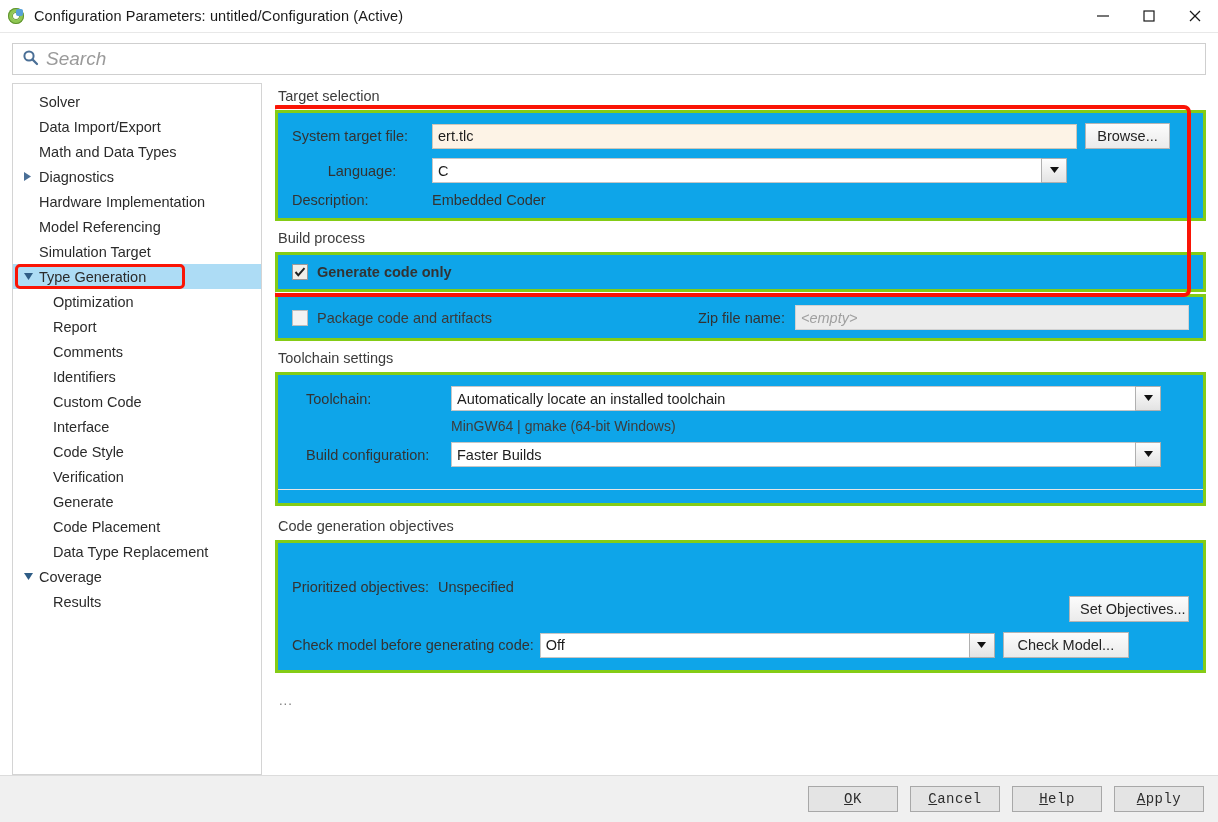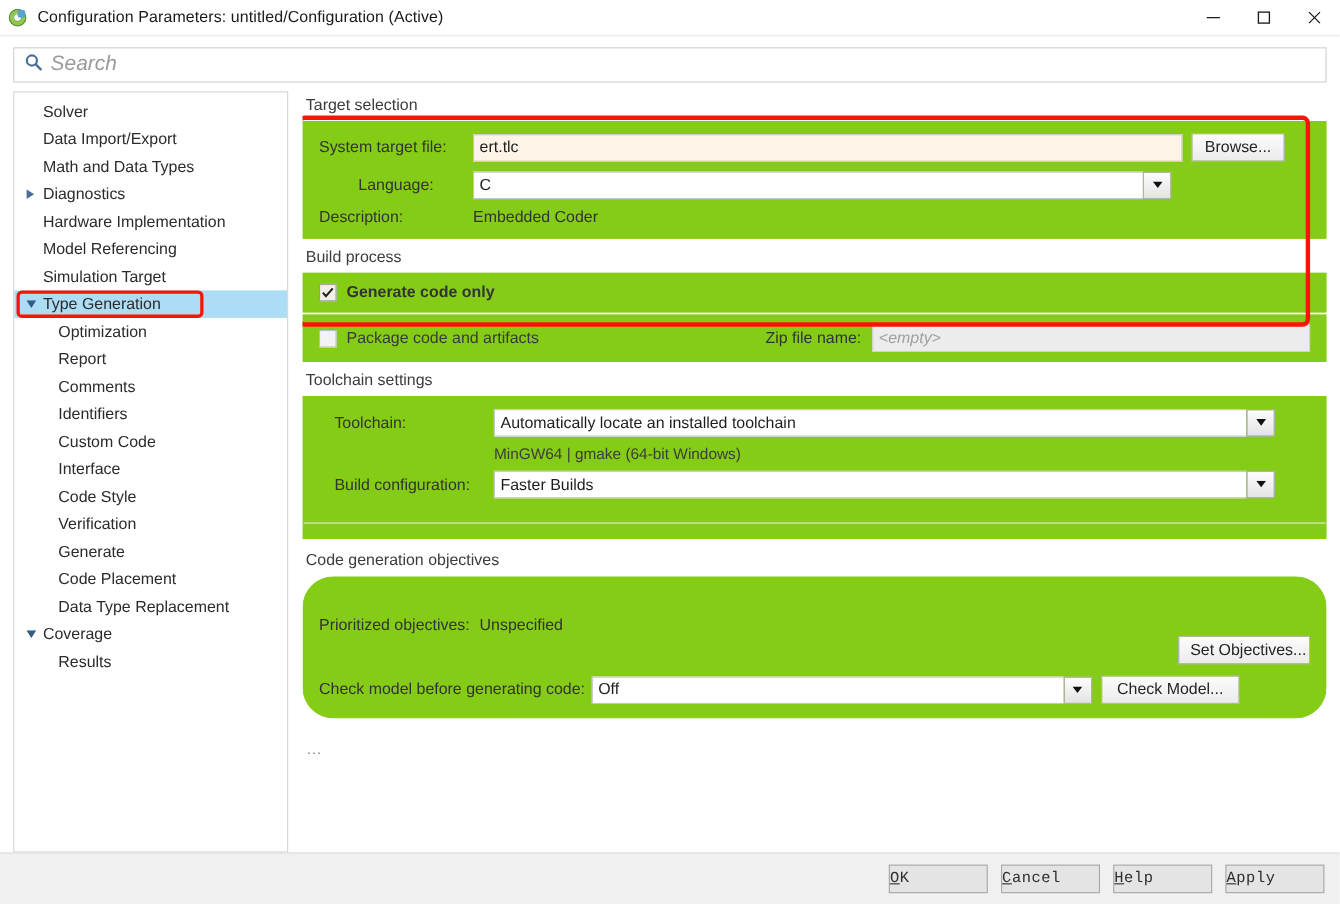--- a/index.html
+++ b/index.html
@@ -160,22 +160,22 @@
     position: relative;
     overflow: hidden;
   }
 
   .section-title {
     font-size: 14.5px;
     color: #3c3c3c;
     margin: 5px 0 6px 3px;
   }
   .panel {
-    border: 1px solid #84cc16;
-    background: #84cc16;
+    border: 3px solid #84cc16;
+    background: #0ea5e9;
   }
 
   .row {
     display: flex;
     align-items: center;
     padding: 0 14px;
   }
   .lbl {
     font-size: 14.5px;
     color: #333333;
@@ -300,21 +300,21 @@
   }
   .fbtn {
     width: 90px;
     height: 26px;
     margin-left: 12px;
     border: 1px solid #a8a8a8;
     background: #e4e4e4;
     font-family: "Liberation Mono", monospace;
     font-size: 14px;
     color: #2d2d2d;
-    display: flex; align-items: center; justify-content: flex-start;
+    display: flex; align-items: center; justify-content: center;
     box-sizing: border-box;
     letter-spacing: 0.5px;
   }
   .fbtn u { text-decoration: underline; }
 </style>
 </head>
 <body>
 
 <div id="app">
 
@@ -533,21 +533,21 @@
           </div>
         </div>
 
 
         <div style="height:22px;"></div>
         <div class="hsep"></div>
       </div>
 
       <div class="section-title" style="margin-top:12px;">Code generation objectives</div>
 
-      <div class="panel" style="padding:9px 0 12px 0;border-radius:28px;">
+      <div class="panel" style="padding:9px 0 12px 0;">
         <div class="row">
           <div class="lbl">Prioritized objectives:</div>
           <div class="lbl" style="margin-left:9px;">Unspecified</div>
           <button class="btn" style="margin-left:auto;width:120px;margin-top:44px;">Set Objectives...</button>
         </div>
 
         <div class="row" style="margin-top:10px;">
           <div class="lbl">Check model before generating code:</div>
           <div class="combo" style="width:455px;margin-left:6px;">
             <div class="cval">Off</div>

